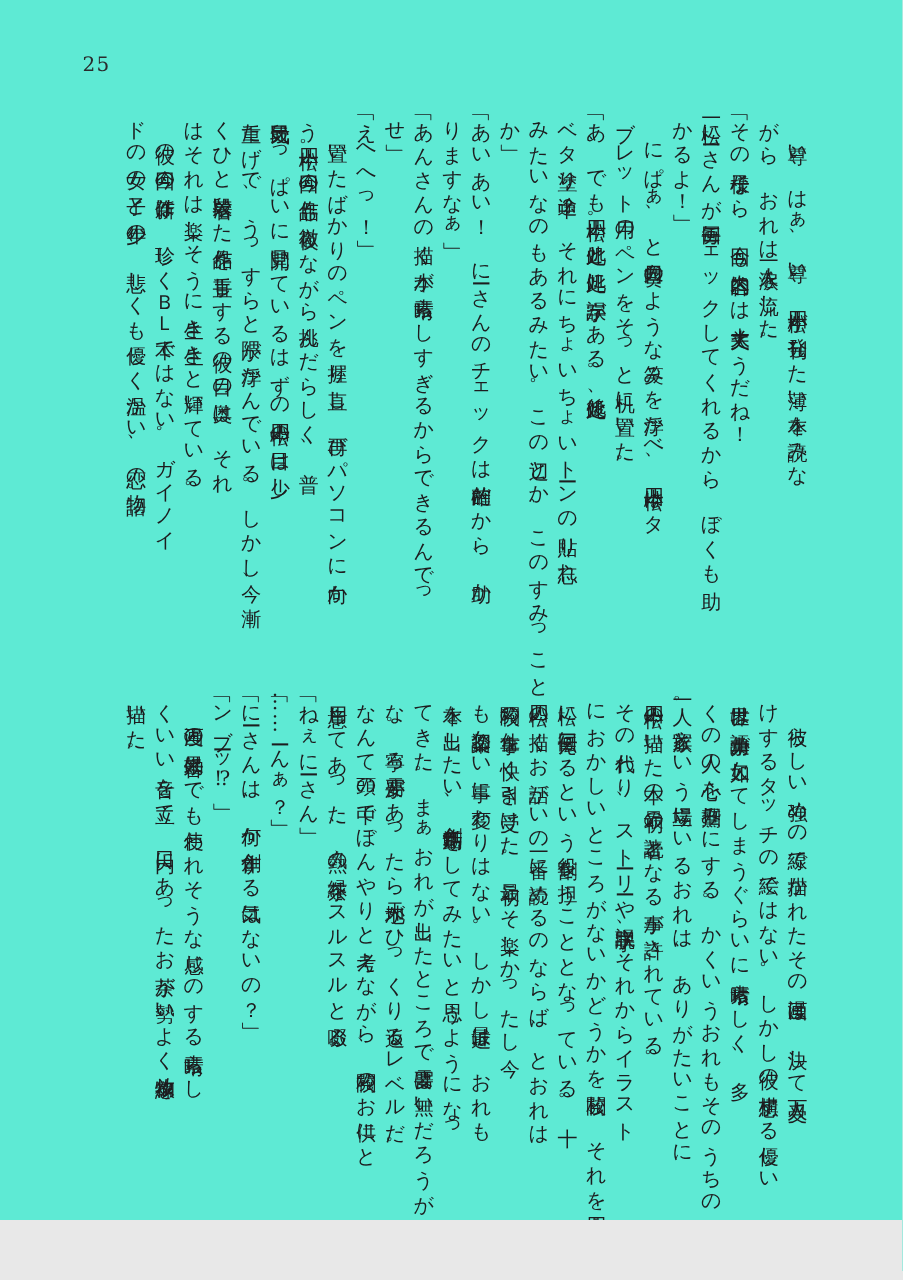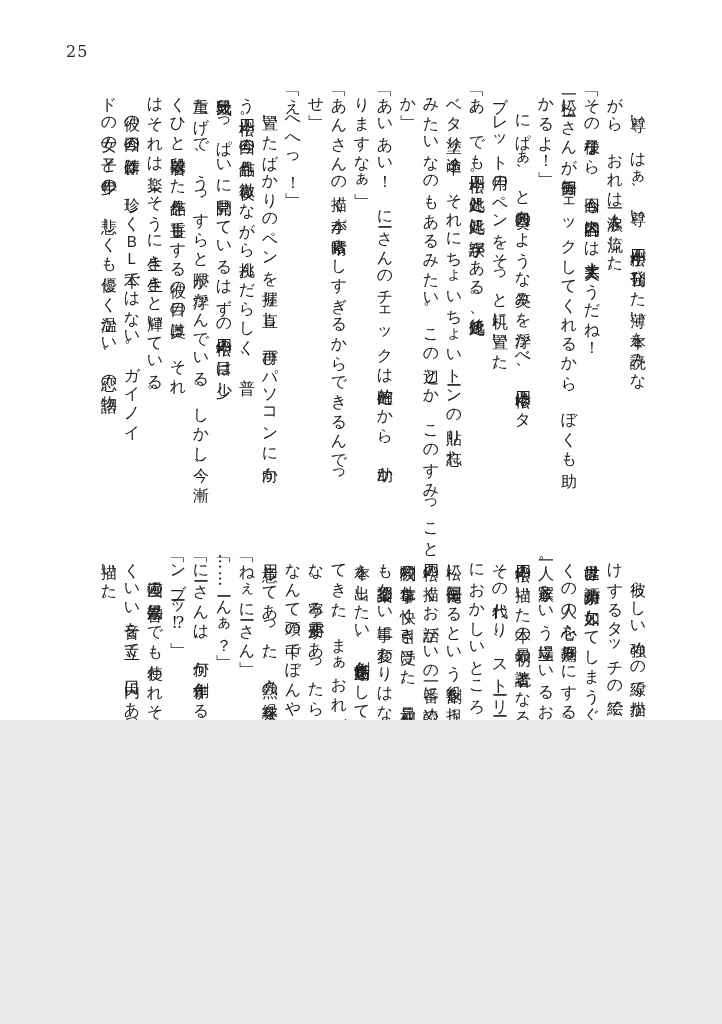--- a/index.html
+++ b/index.html
@@ -3,23 +3,23 @@
 <meta charset="utf-8">
 <style>
   html, body {
     margin: 0;
     padding: 0;
     background: #e8e8e8;
   }
   .page {
     position: relative;
     width: 722px;
-    height: 720px;
+    height: 976px;
     margin: 0 auto;
-    background: #ffffff;
+    background: #5eead4;
     overflow: hidden;
     font-family: "DejaVu Serif", "Liberation Serif", serif;
     color: #1d1d1f;
   }
   .page-number {
     position: absolute;
     left: 66px;
     top: 42px;
     font-size: 16px;
     letter-spacing: 1px;

